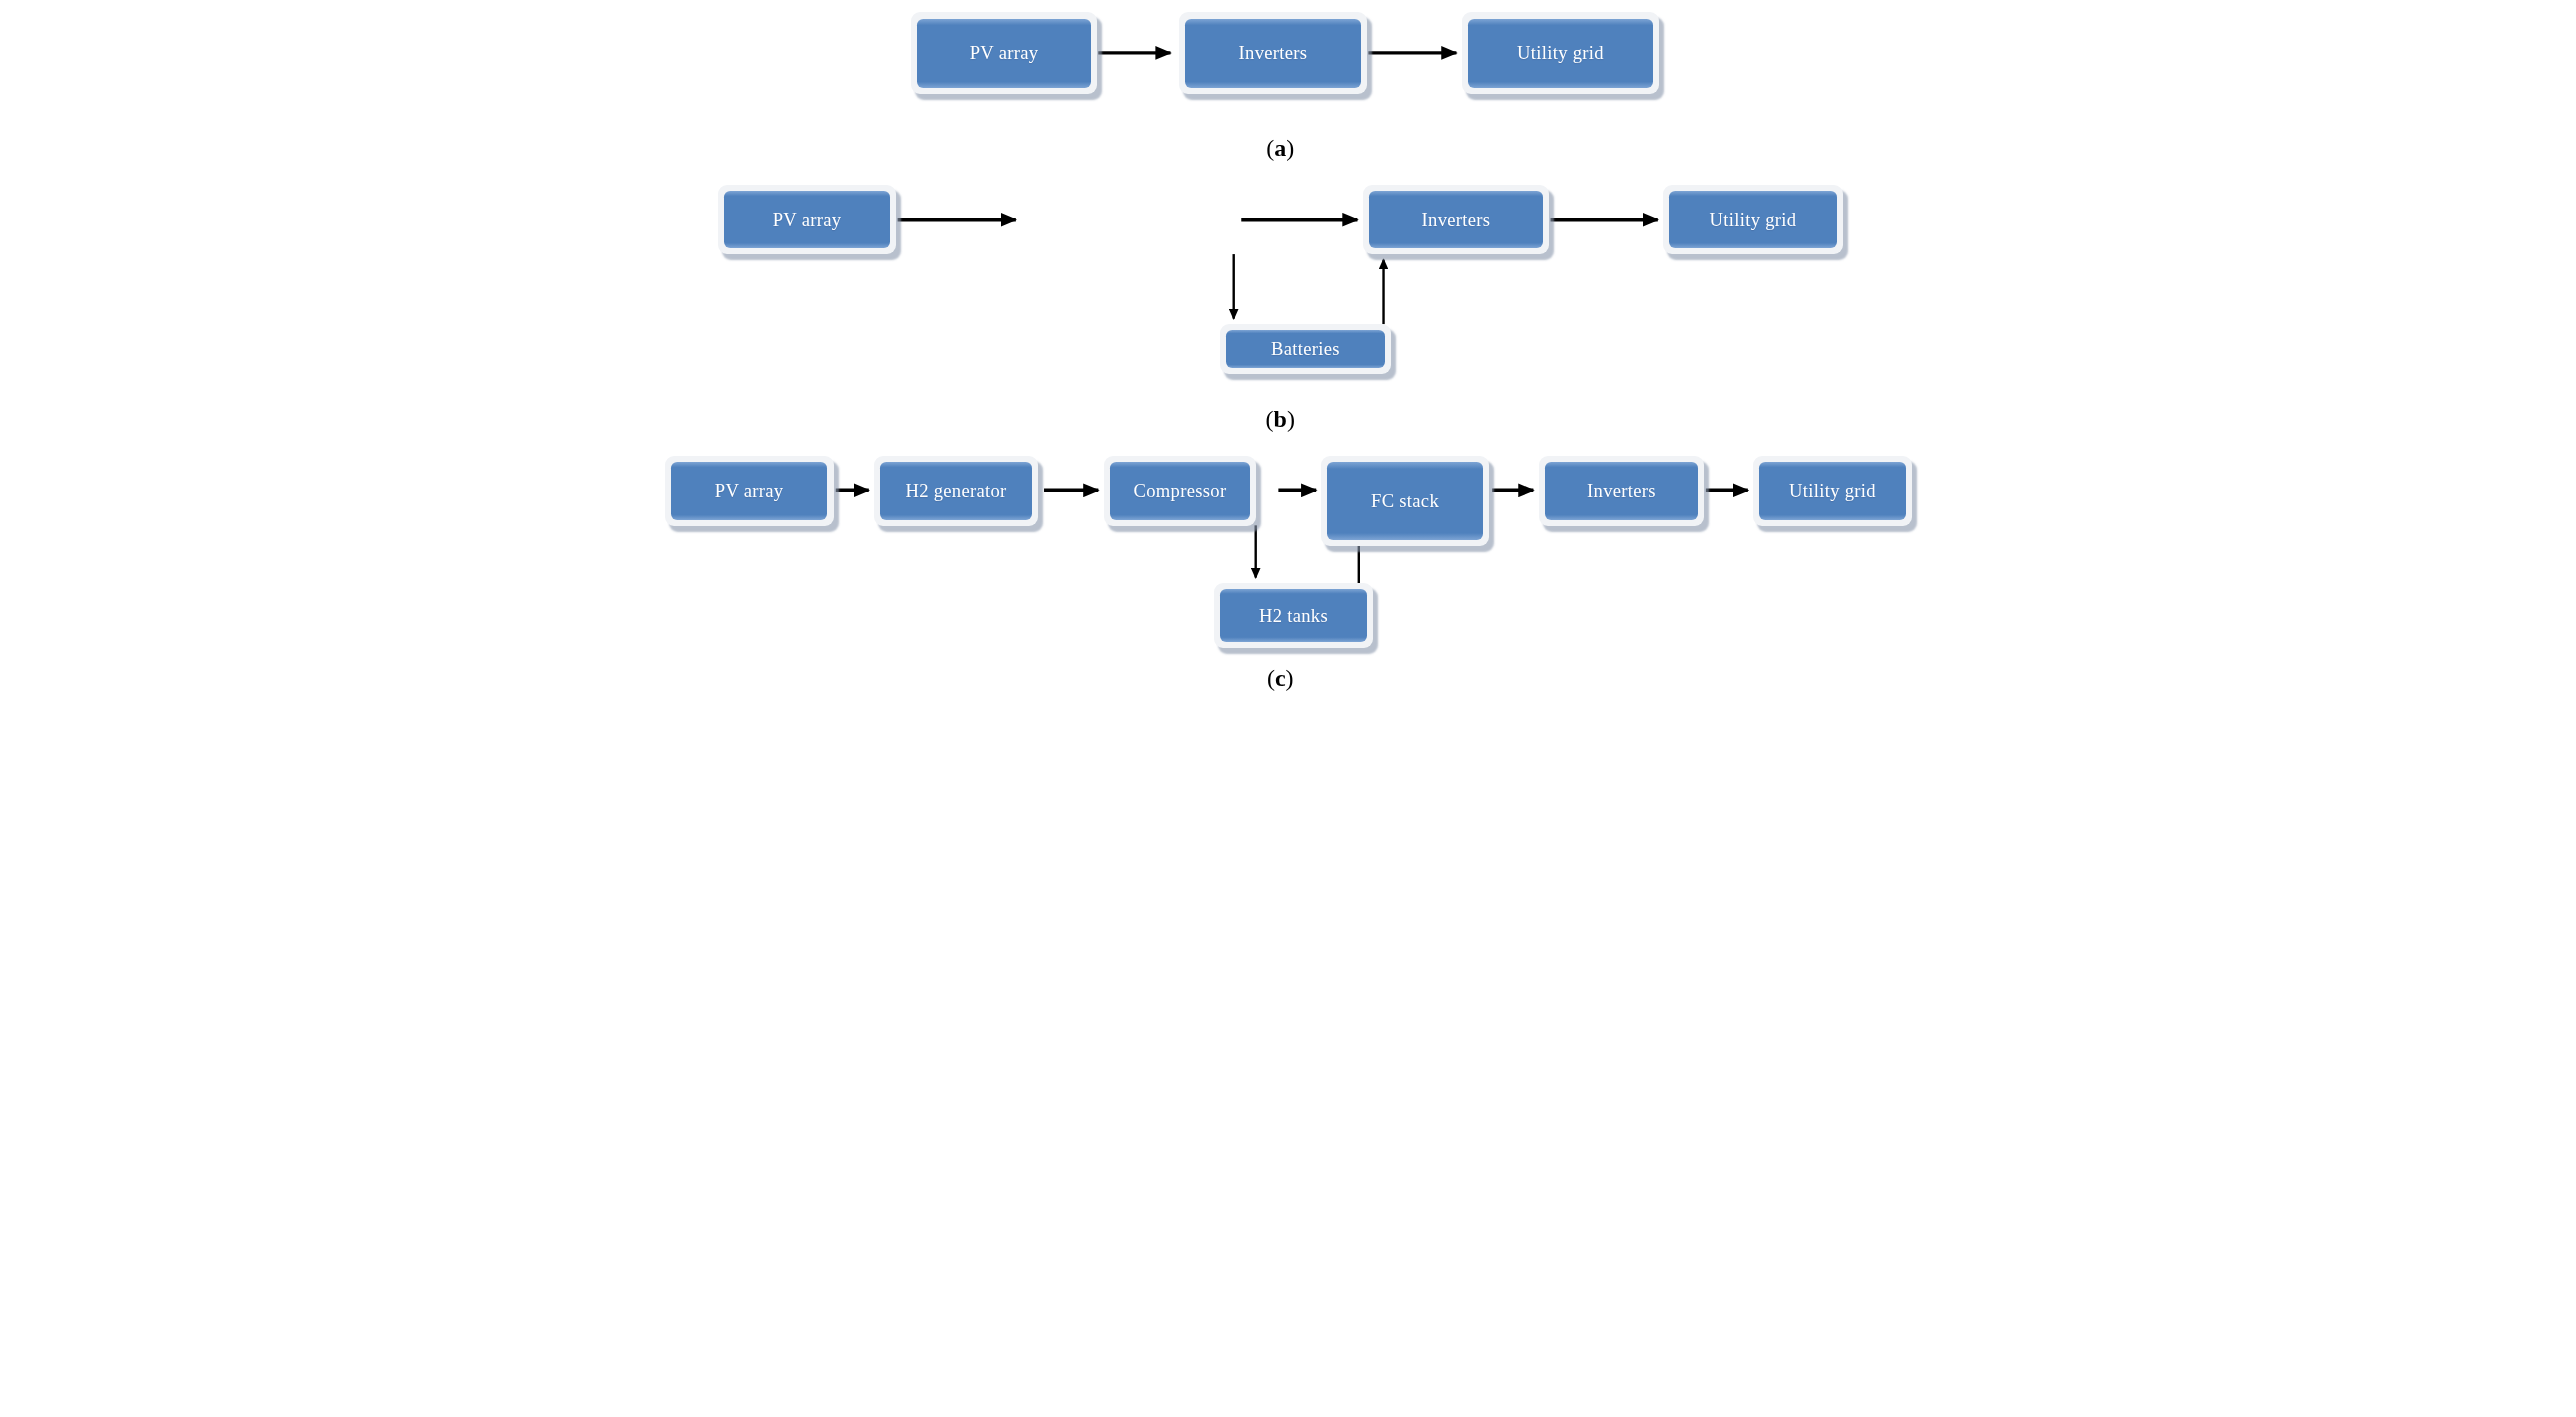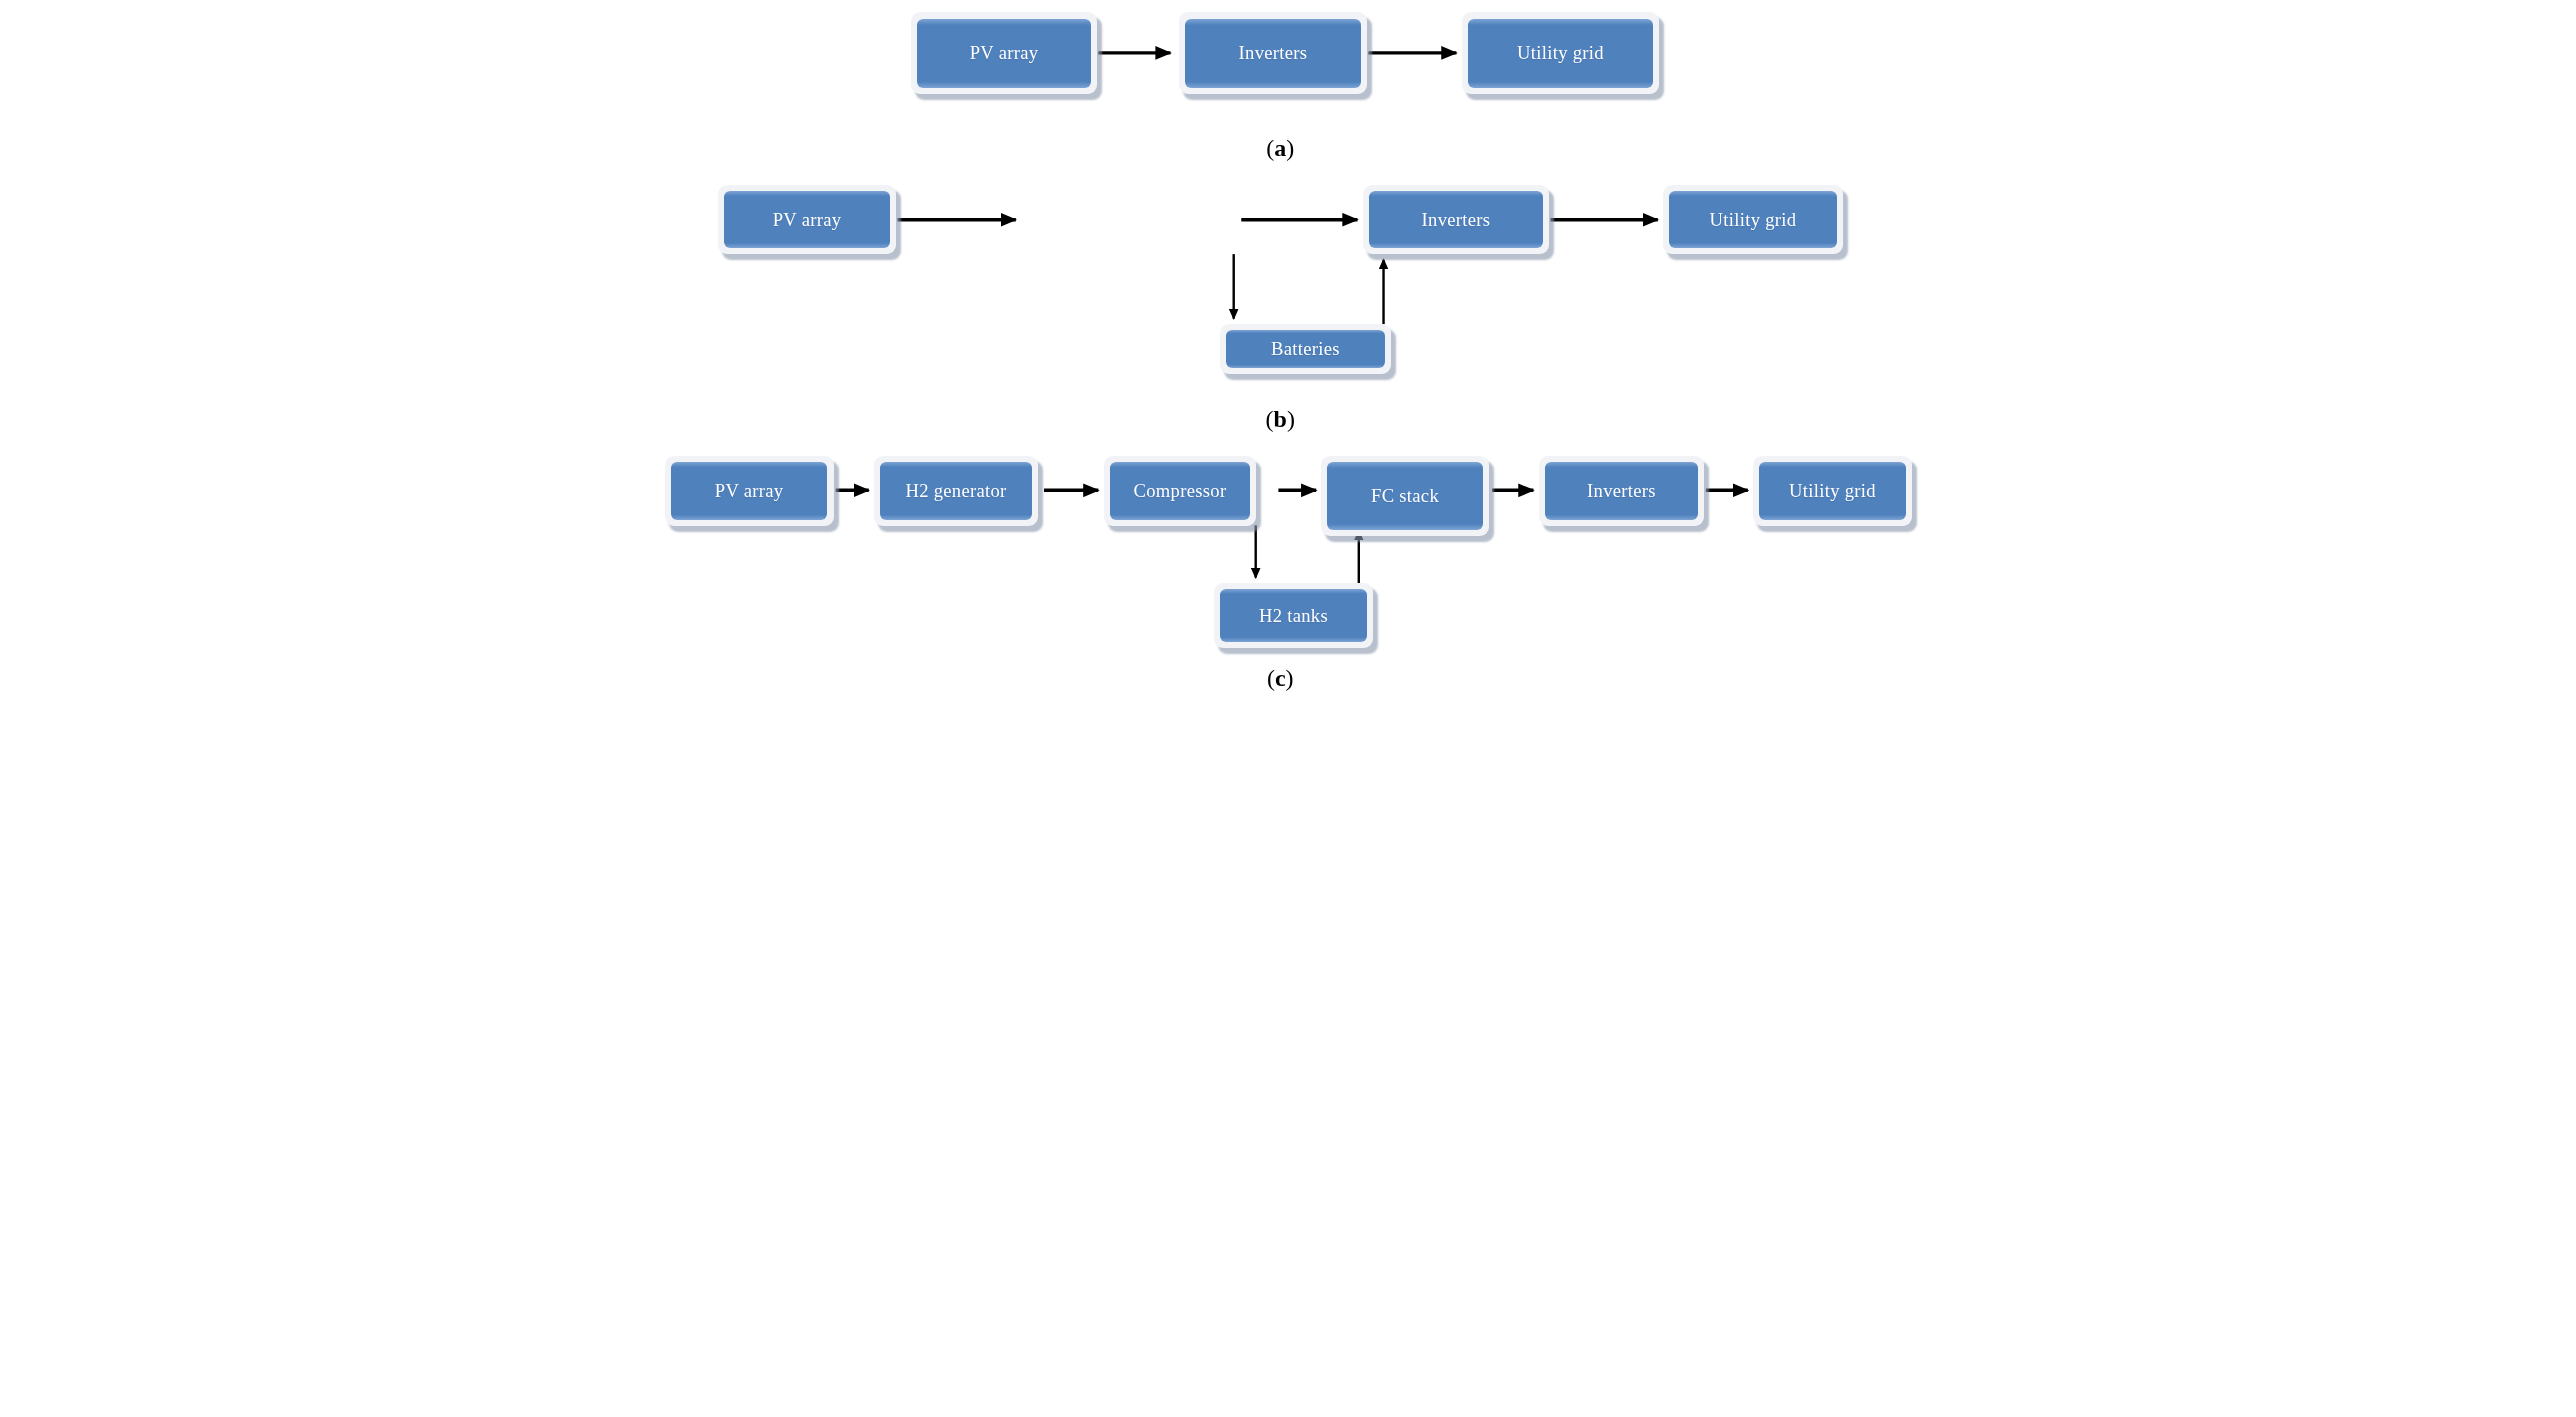--- a/index.html
+++ b/index.html
@@ -133,21 +133,21 @@
   <div class="node" style="left:230px;top:456px;width:164px;height:70px">
     <div class="node-face">
       <span class="node-label">H2 generator</span>
     </div>
   </div>
   <div class="node" style="left:460px;top:456px;width:152px;height:70px">
     <div class="node-face">
       <span class="node-label">Compressor</span>
     </div>
   </div>
-  <div class="node" style="left:677px;top:456px;width:168px;height:80px">
+  <div class="node" style="left:677px;top:456px;width:168px;height:90px">
     <div class="node-face">
       <span class="node-label">FC stack</span>
     </div>
   </div>
   <div class="node" style="left:895px;top:456px;width:165px;height:70px">
     <div class="node-face">
       <span class="node-label">Inverters</span>
     </div>
   </div>
   <div class="node" style="left:1109px;top:456px;width:159px;height:70px">

